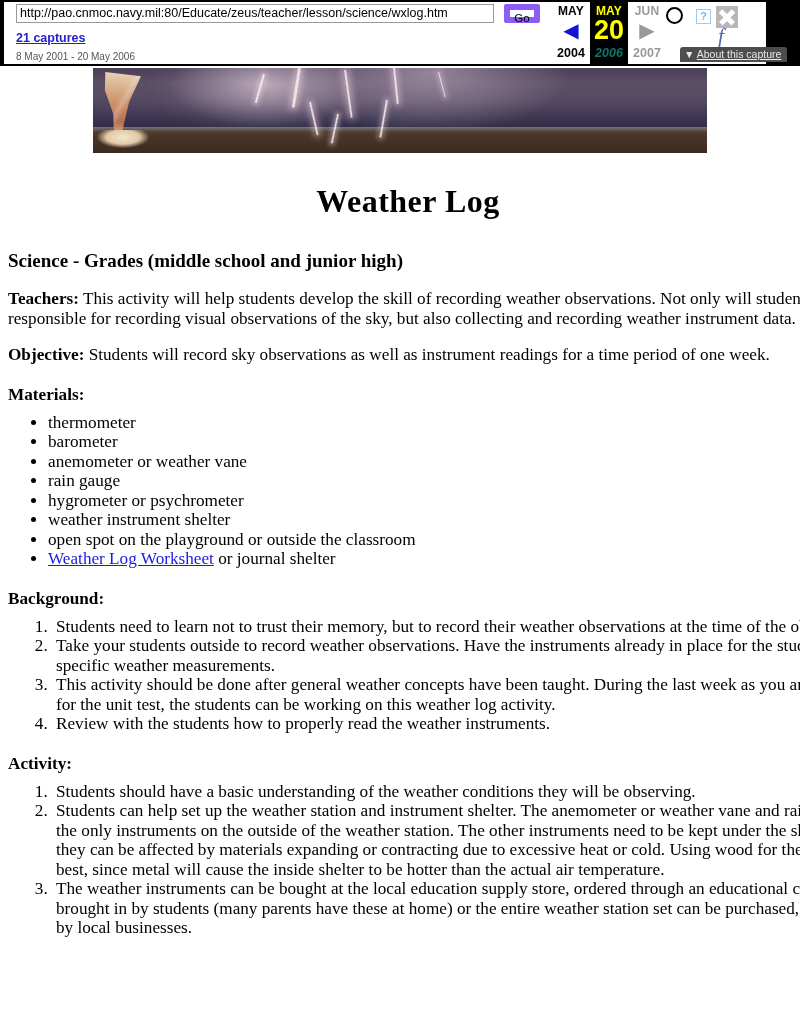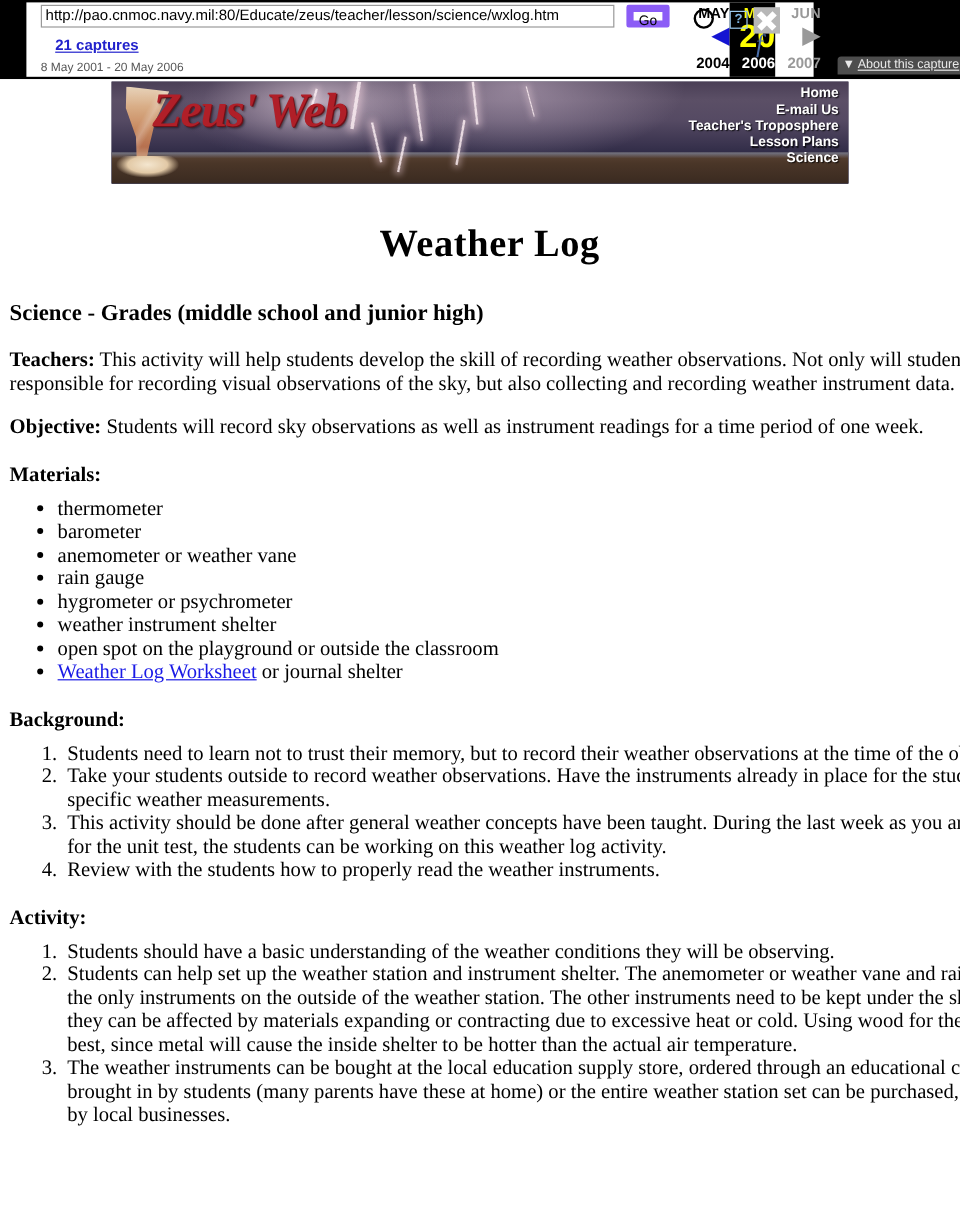--- a/index.html
+++ b/index.html
@@ -19,23 +19,23 @@
   #wm-toolbar {
     position: relative;
     width: 800px;
     height: 66px;
     background: #000000;
     box-sizing: border-box;
     overflow: hidden;
   }
   .wm-inner {
     position: absolute;
-    left: 22px;
+    left: 4px;
     top: 2px;
-    width: 656px;
+    width: 762px;
     height: 62px;
     background: #ffffff;
   }
   .wm-urlrow {
     position: absolute;
     left: 12px;
     top: 2px;
     display: flex;
     align-items: center;
   }
@@ -69,21 +69,20 @@
   .wm-captures {
     position: absolute;
     left: 12px;
     top: 29px;
     font-family: "Liberation Sans", sans-serif;
     font-size: 12.5px;
     font-weight: bold;
     color: #2222cc;
     text-decoration: underline;
     cursor: pointer;
-    margin-left: 12px;
   }
   .wm-daterange {
     position: absolute;
     left: 12px;
     top: 49px;
     font-family: "Liberation Sans", sans-serif;
     font-size: 10px;
     color: #555;
   }
 
@@ -93,21 +92,21 @@
     left: 548px;
     top: 0px;
     height: 62px;
     width: 120px;
   }
   .wm-mcol {
     position: absolute;
     top: 0;
     height: 62px;
     width: 38px;
-    text-align: right;
+    text-align: center;
     font-family: "Liberation Sans", sans-serif;
   }
   .wm-mcol .m {
     position: absolute; top: 2px; left: 0; right: 0;
     font-size: 12px; font-weight: bold; letter-spacing: .2px;
   }
   .wm-mcol .y {
     position: absolute; bottom: 4px; left: 0; right: 0;
     font-size: 12.5px; font-weight: bold;
   }
@@ -119,21 +118,21 @@
   .wm-prev .arrow { color: #1414d2; }
   .wm-cur {
     left: 38px; width: 38px;
     background: #000000;
   }
   .wm-cur .m { color: #ffff00; }
   .wm-cur .d {
     position: absolute; top: 15px; left: 0; right: 0;
     font-size: 27px; line-height: 27px; font-weight: bold; color: #ffff00;
   }
-  .wm-cur .y { color: #ffffff; }
+  .wm-cur .y { color: #0f766e; font-style: italic; }
   .wm-next { left: 76px; color: #999; }
   .wm-next .m { color: #999; }
   .wm-next .y { color: #999; }
   .wm-next .arrow { color: #999; }
 
   
   .wm-icons {
     position: absolute;
     right: 4px;
     top: 2px;
@@ -425,28 +424,20 @@
       <div class="bolt b1"></div>
       <div class="bolt b2"></div>
       <div class="bolt b3"></div>
       <div class="bolt b4"></div>
       <div class="bolt b5"></div>
       <div class="bolt b6"></div>
       <div class="bolt b7"></div>
       <div class="bolt b8"></div>
       <div class="zeus-tornado"></div>
       <div class="zeus-splash"></div>
-      <div class="zeus-logo">Zeus' Web</div>
-      <div class="banner-nav">
-        <div>Home</div>
-        <div>E-mail Us</div>
-        <div>Teacher's Troposphere</div>
-        <div>Lesson Plans</div>
-        <div>Science</div>
-      </div>
     </div>
   </div>
 
   <div class="content">
 
     <h1 class="page-title">Weather Log</h1>
 
     <h3 class="subhead">Science - Grades (middle school and junior high)</h3>
 
     <p class="para">

